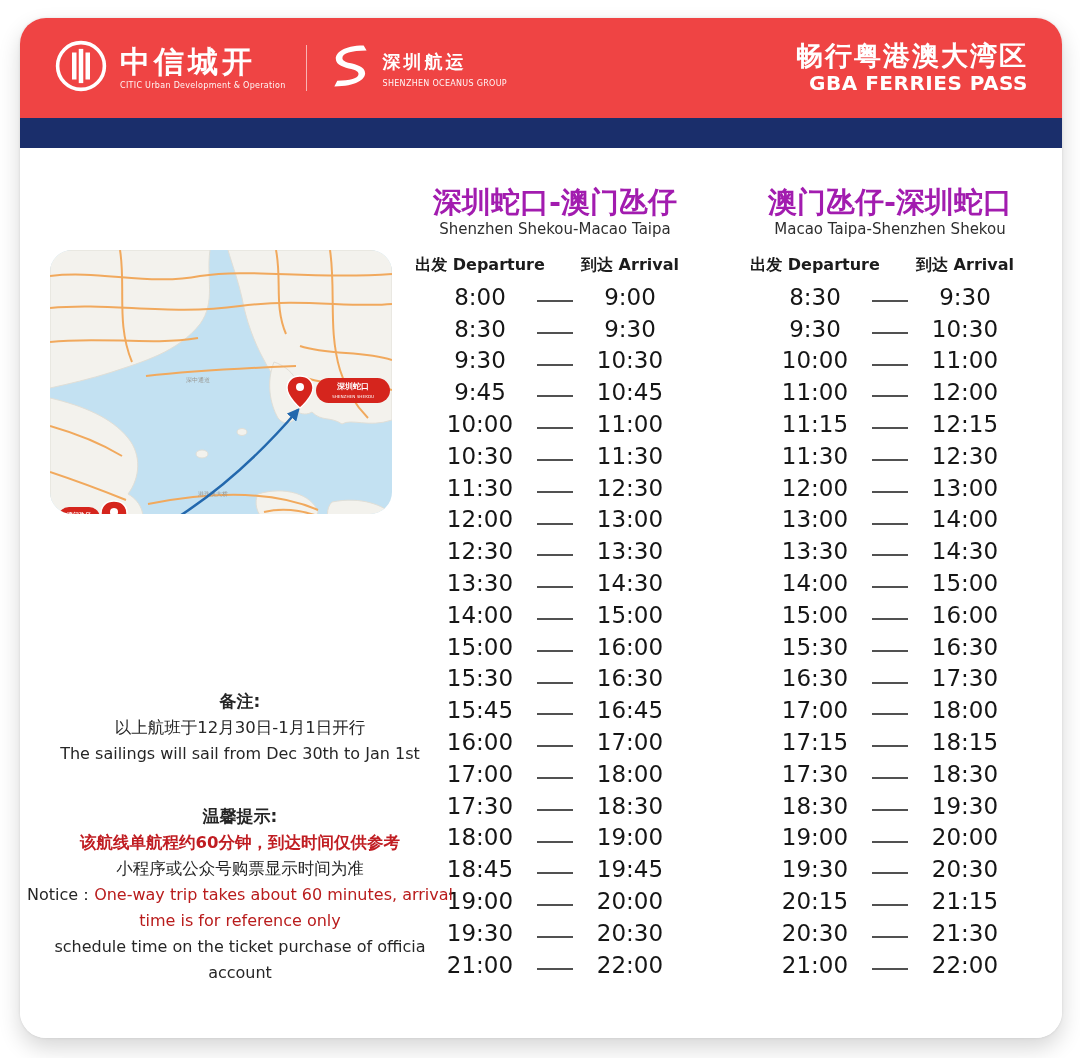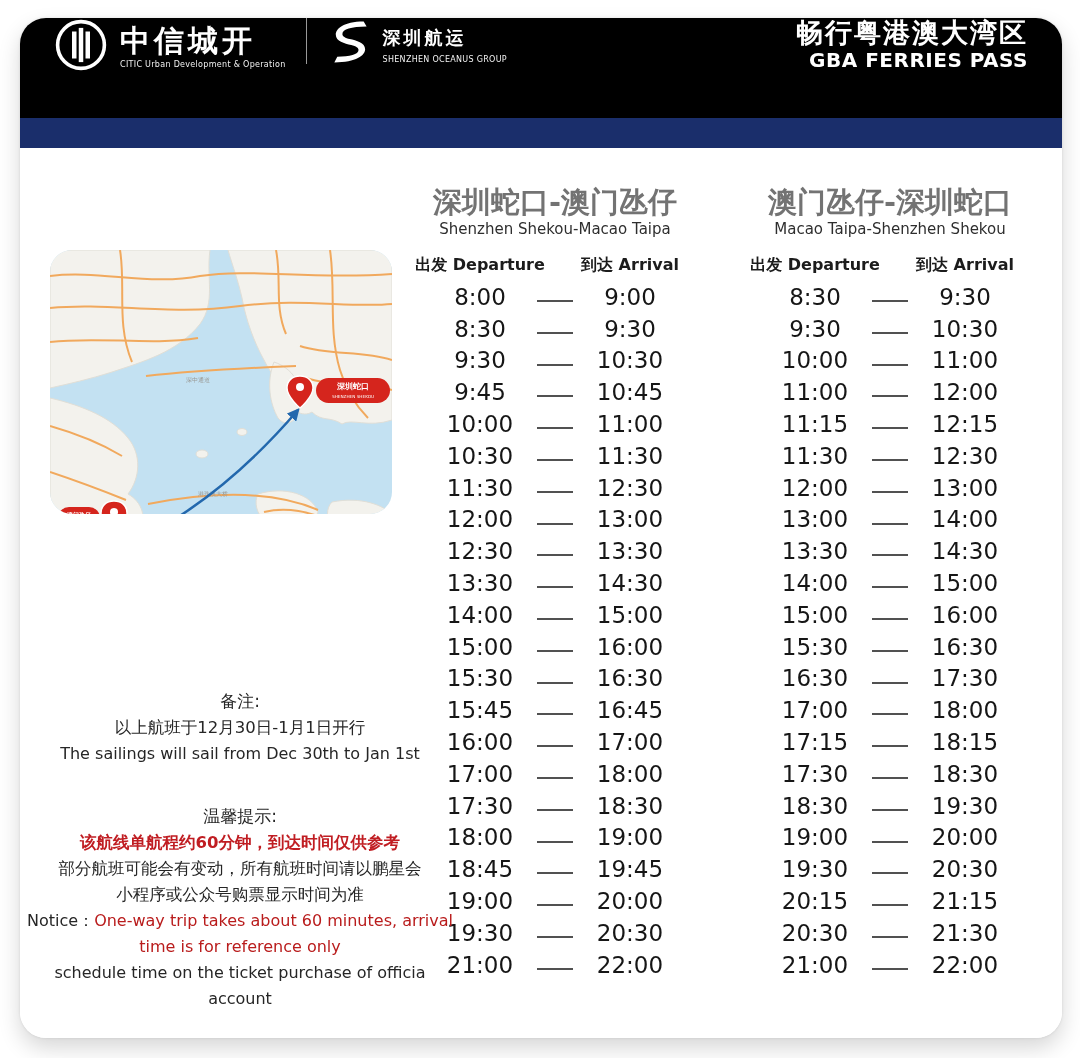--- a/index.html
+++ b/index.html
@@ -7,56 +7,56 @@
     width:1080px;height:1058px;position:relative;background:#ffffff;
     font-family:"DejaVu Sans","Liberation Sans",sans-serif;
     -webkit-font-smoothing:antialiased;
   }
   .card{
     position:absolute;left:20px;top:18px;width:1042px;height:1020px;
     background:#fff;border-radius:26px;overflow:hidden;
     box-shadow:0 10px 22px rgba(0,0,0,.16),0 0 3px rgba(0,0,0,.10);
   }
   
-  .header{height:100px;background:#000000;display:flex;align-items:flex-start;
+  .header{height:100px;background:#ef4444;display:flex;align-items:center;
           padding:0 34px;box-sizing:border-box;}
   .logo-block{display:flex;align-items:center;gap:12px;}
   .brand-text{color:#fff;}
   .brand-cn{font-size:30px;font-weight:bold;letter-spacing:4px;line-height:32px;}
   .brand-cn.sm{font-size:18px;letter-spacing:3px;line-height:28px;}
   .brand-sub{font-size:8px;letter-spacing:.3px;margin-top:3px;opacity:.95;}
   .divider{width:1px;height:46px;background:rgba(255,255,255,.6);margin:0 20px;}
   .right-title{margin-left:auto;text-align:right;color:#fff;}
   .right-cn{font-size:27px;font-weight:bold;letter-spacing:2px;line-height:30px;}
   .right-en{font-size:20px;font-weight:bold;letter-spacing:.5px;line-height:24px;}
   .stripe{height:30px;background:#1a2e6b;}
   
   .content{position:relative;height:890px;background:#fff;}
   .map{position:absolute;left:30px;top:102px;width:342px;height:264px;
        border-radius:22px;overflow:hidden;}
   
   .schedule{position:absolute;top:37px;width:300px;text-align:center;}
   .schedule.left{left:385px;}
   .schedule.right{left:720px;}
-  .sch-title{font-size:29px;font-weight:bold;color:#737373;line-height:34px;}
+  .sch-title{font-size:29px;font-weight:bold;color:#a21caf;line-height:34px;}
   .sch-sub{font-size:15px;color:#2e2e2e;line-height:20px;}
   .sch-head{display:grid;grid-template-columns:150px 150px;margin-top:16px;
             font-size:16px;font-weight:bold;color:#1c1c1c;height:20px;}
   .sch-rows{margin-top:6px;}
   .sch-row{position:relative;display:grid;grid-template-columns:150px 150px;
            height:31.8px;align-items:center;}
   .dep,.arr{font-size:23px;color:#161616;}
   .dash{position:absolute;left:132px;top:19px;width:36px;height:2px;background:#515151;}
   
   .notes{position:absolute;left:5px;width:430px;text-align:center;color:#262626;}
   .notes.remark{top:540px;}
   .notes.tips{top:655px;}
   .n-line{font-size:16px;line-height:26px;}
   .n-line.cn{font-size:16.5px;}
-  .n-title{font-weight:normal;font-size:17px;line-height:27px;text-align:center;}
+  .n-title{font-weight:bold;font-size:17px;line-height:27px;text-align:center;}
   .red{color:#b91c1c;}
   .redbold{color:#c01d22;font-weight:bold;}
 </style>
 </head>
 <body>
 
 <div class="card">
 
   <div class="header">
     <div class="logo-block">
@@ -401,21 +401,20 @@
 
     <div class="notes remark">
       <div class="n-title">备注:</div>
       <div class="n-line cn">以上航班于12月30日-1月1日开行</div>
       <div class="n-line">The sailings will sail from Dec 30th to Jan 1st</div>
     </div>
 
     <div class="notes tips">
       <div class="n-title">温馨提示:</div>
       <div class="n-line cn redbold">该航线单航程约60分钟，到达时间仅供参考</div>
-      <div class="n-line cn">部分航班可能会有变动，所有航班时间请以鹏星会</div>
       <div class="n-line cn">小程序或公众号购票显示时间为准</div>
       <div class="n-line"><span>Notice：</span><span class="red">One-way trip takes about 60 minutes, arrival</span></div>
       <div class="n-line red">time is for reference only</div>
       <div class="n-line">schedule time on the ticket purchase of officia account</div>
 
     </div>
 
   </div>
 </div>
 

